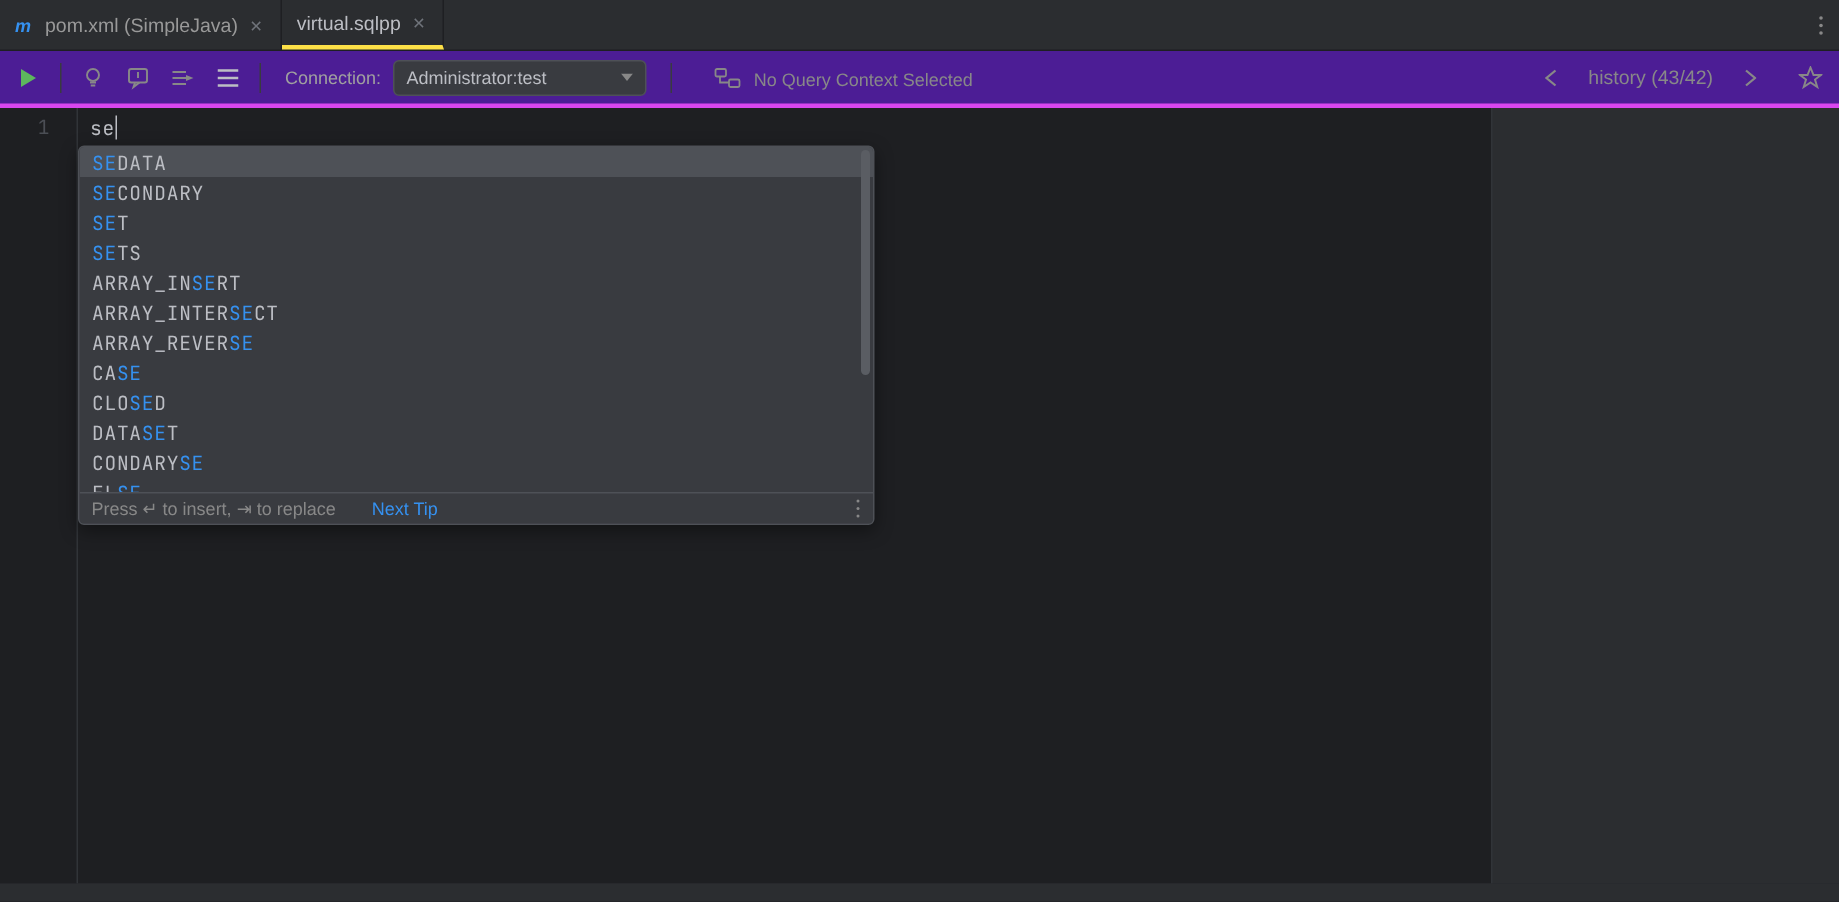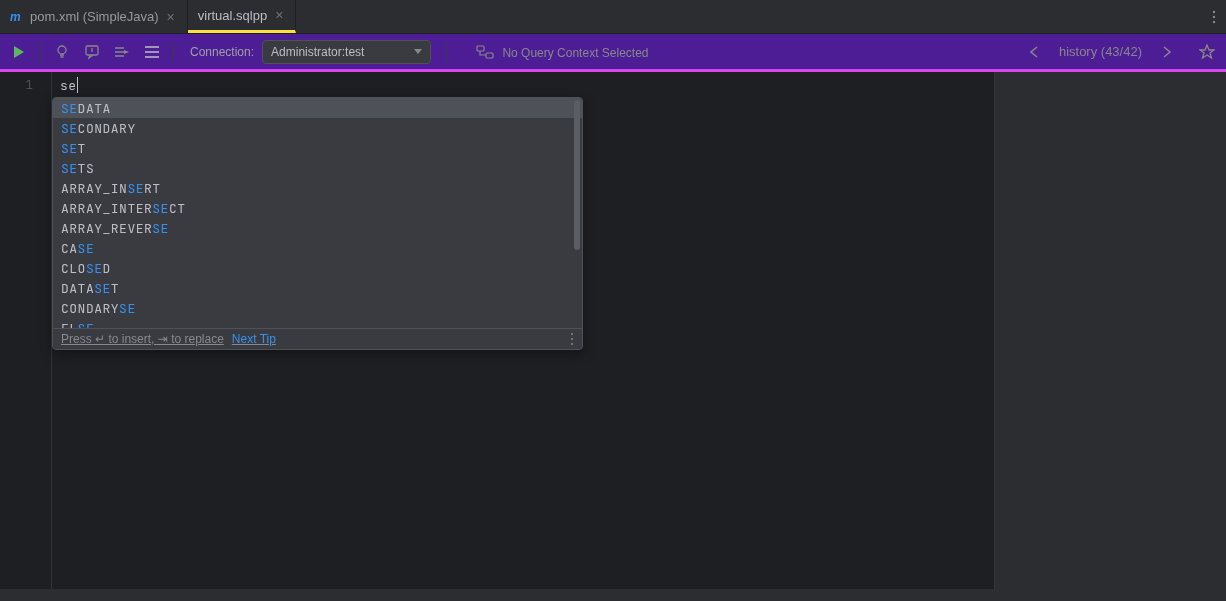--- a/index.html
+++ b/index.html
@@ -178,22 +178,22 @@
       display: flex;
       align-items: center;
       justify-content: space-between;
       padding: 3px 8px;
       background: #393b40;
       border-top: 1px solid #4e5157;
       font-size: 12px;
       font-family: -apple-system, sans-serif;
       color: #888;
     }
-    .ac-footer-left { display: flex; gap: 4px; align-items: center; text-decoration: underline;}
-    .next-tip { color: #3591f0; cursor: pointer; margin-left: 4px; }
+    .ac-footer-left { display: flex; gap: 4px; align-items: center;}
+    .next-tip { color: #3591f0; cursor: pointer; margin-left: 20px; }
     .scrollbar-thumb {
       position: absolute;
       right: 2px;
       top: 2px;
       width: 6px;
       height: 150px;
       background: #5a5d63;
       border-radius: 3px;
     }
     .ac-list-wrap { position: relative; }

